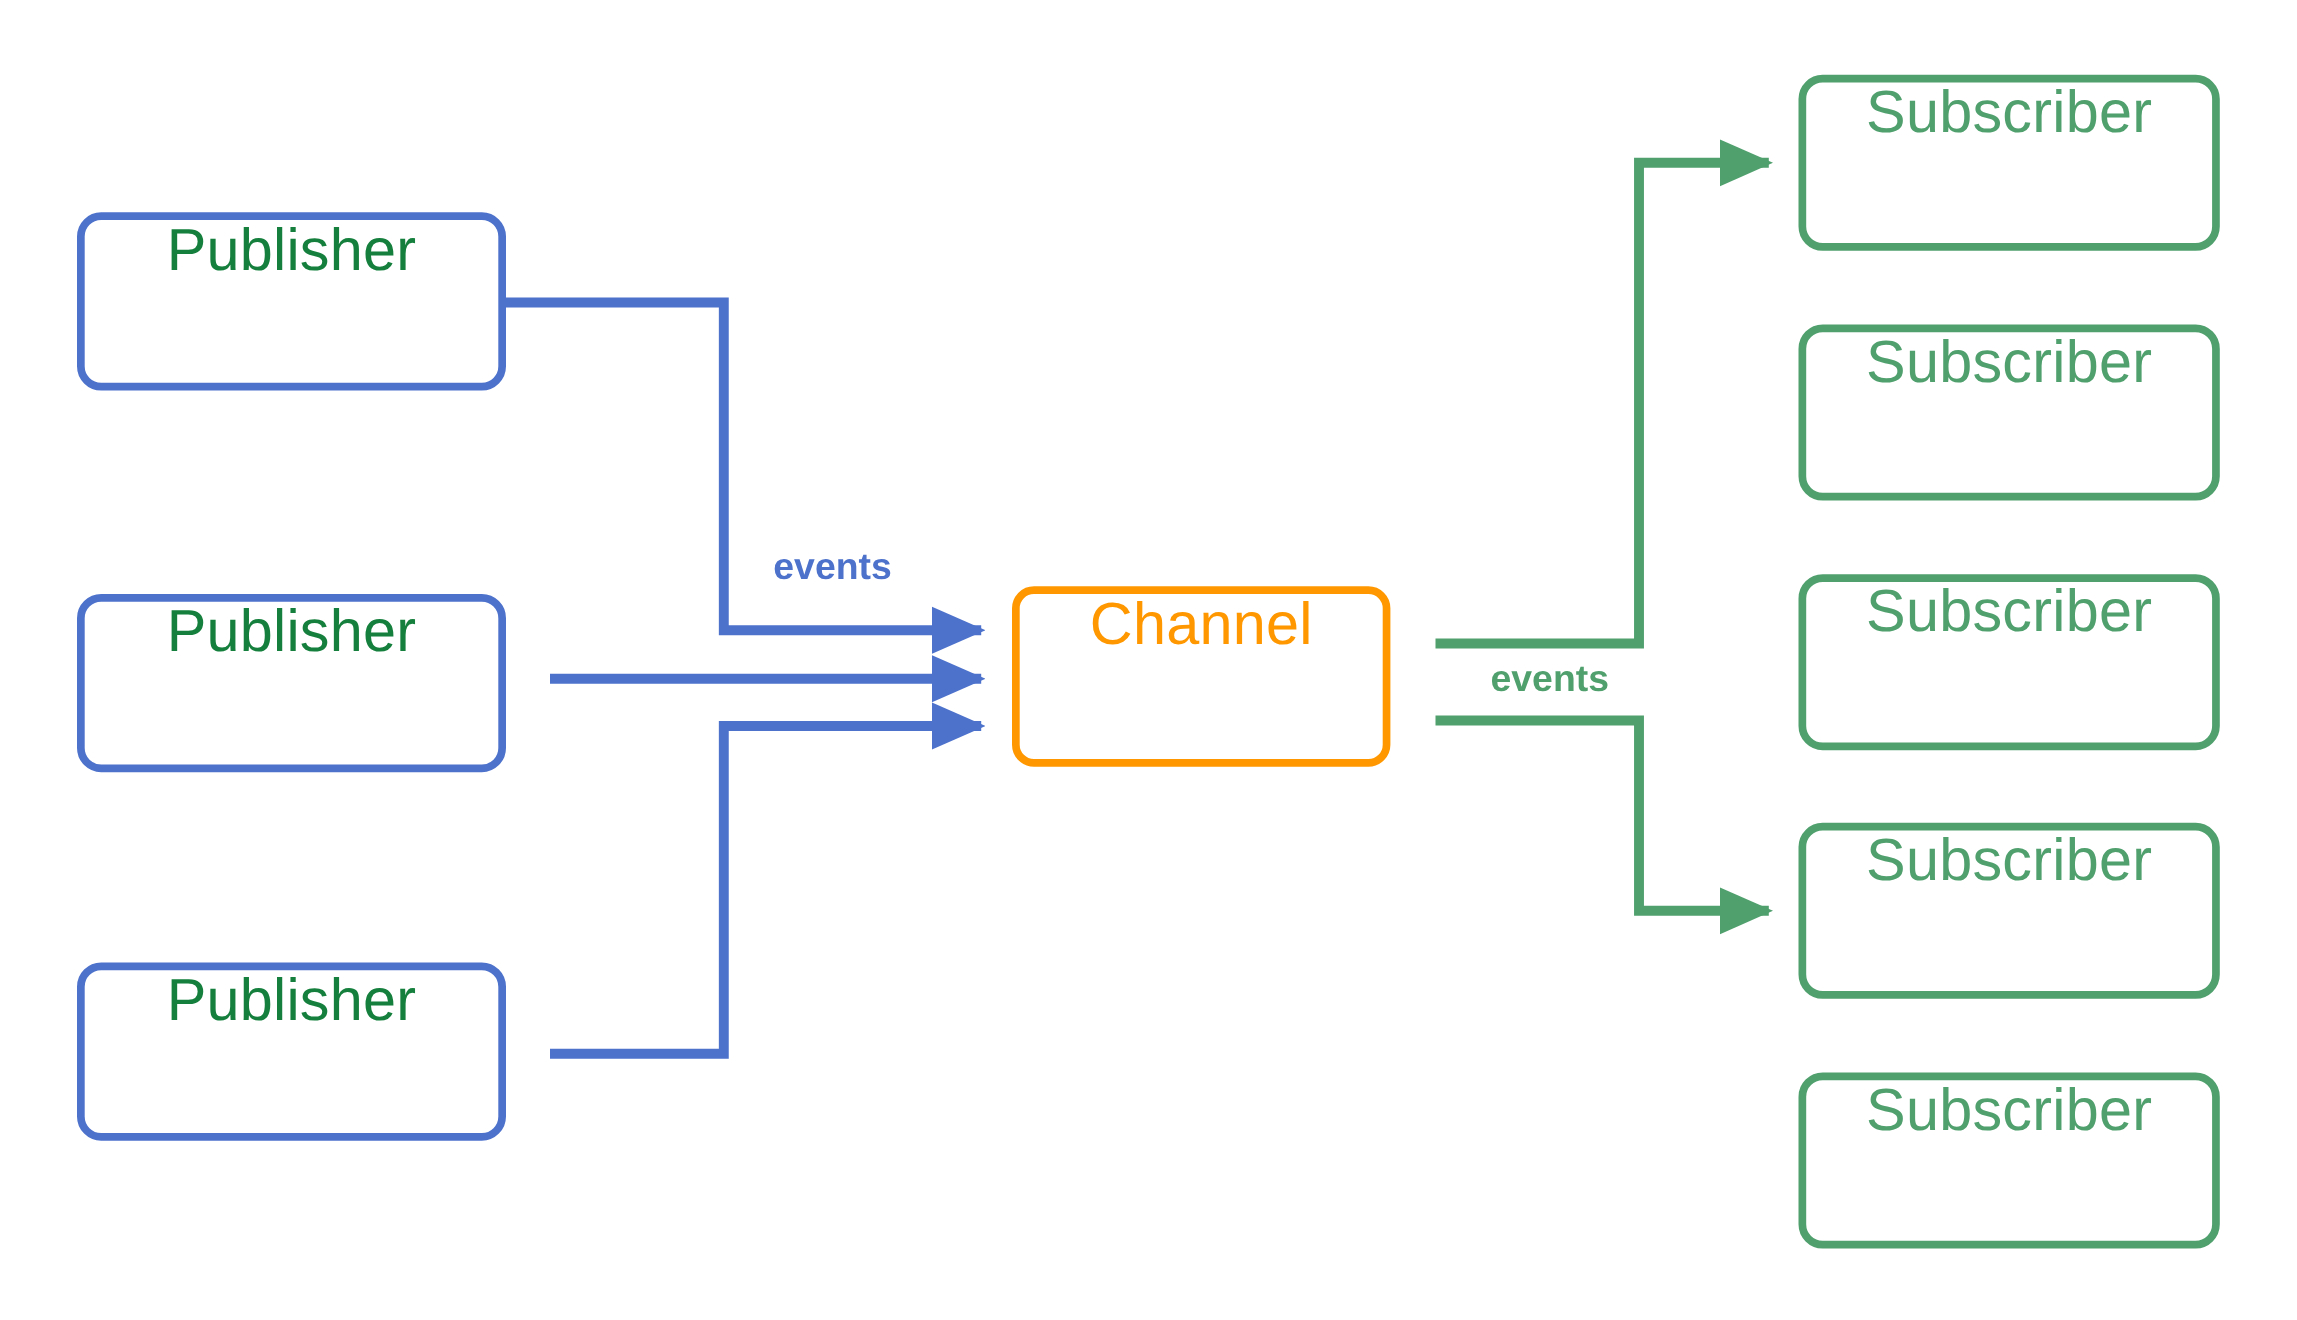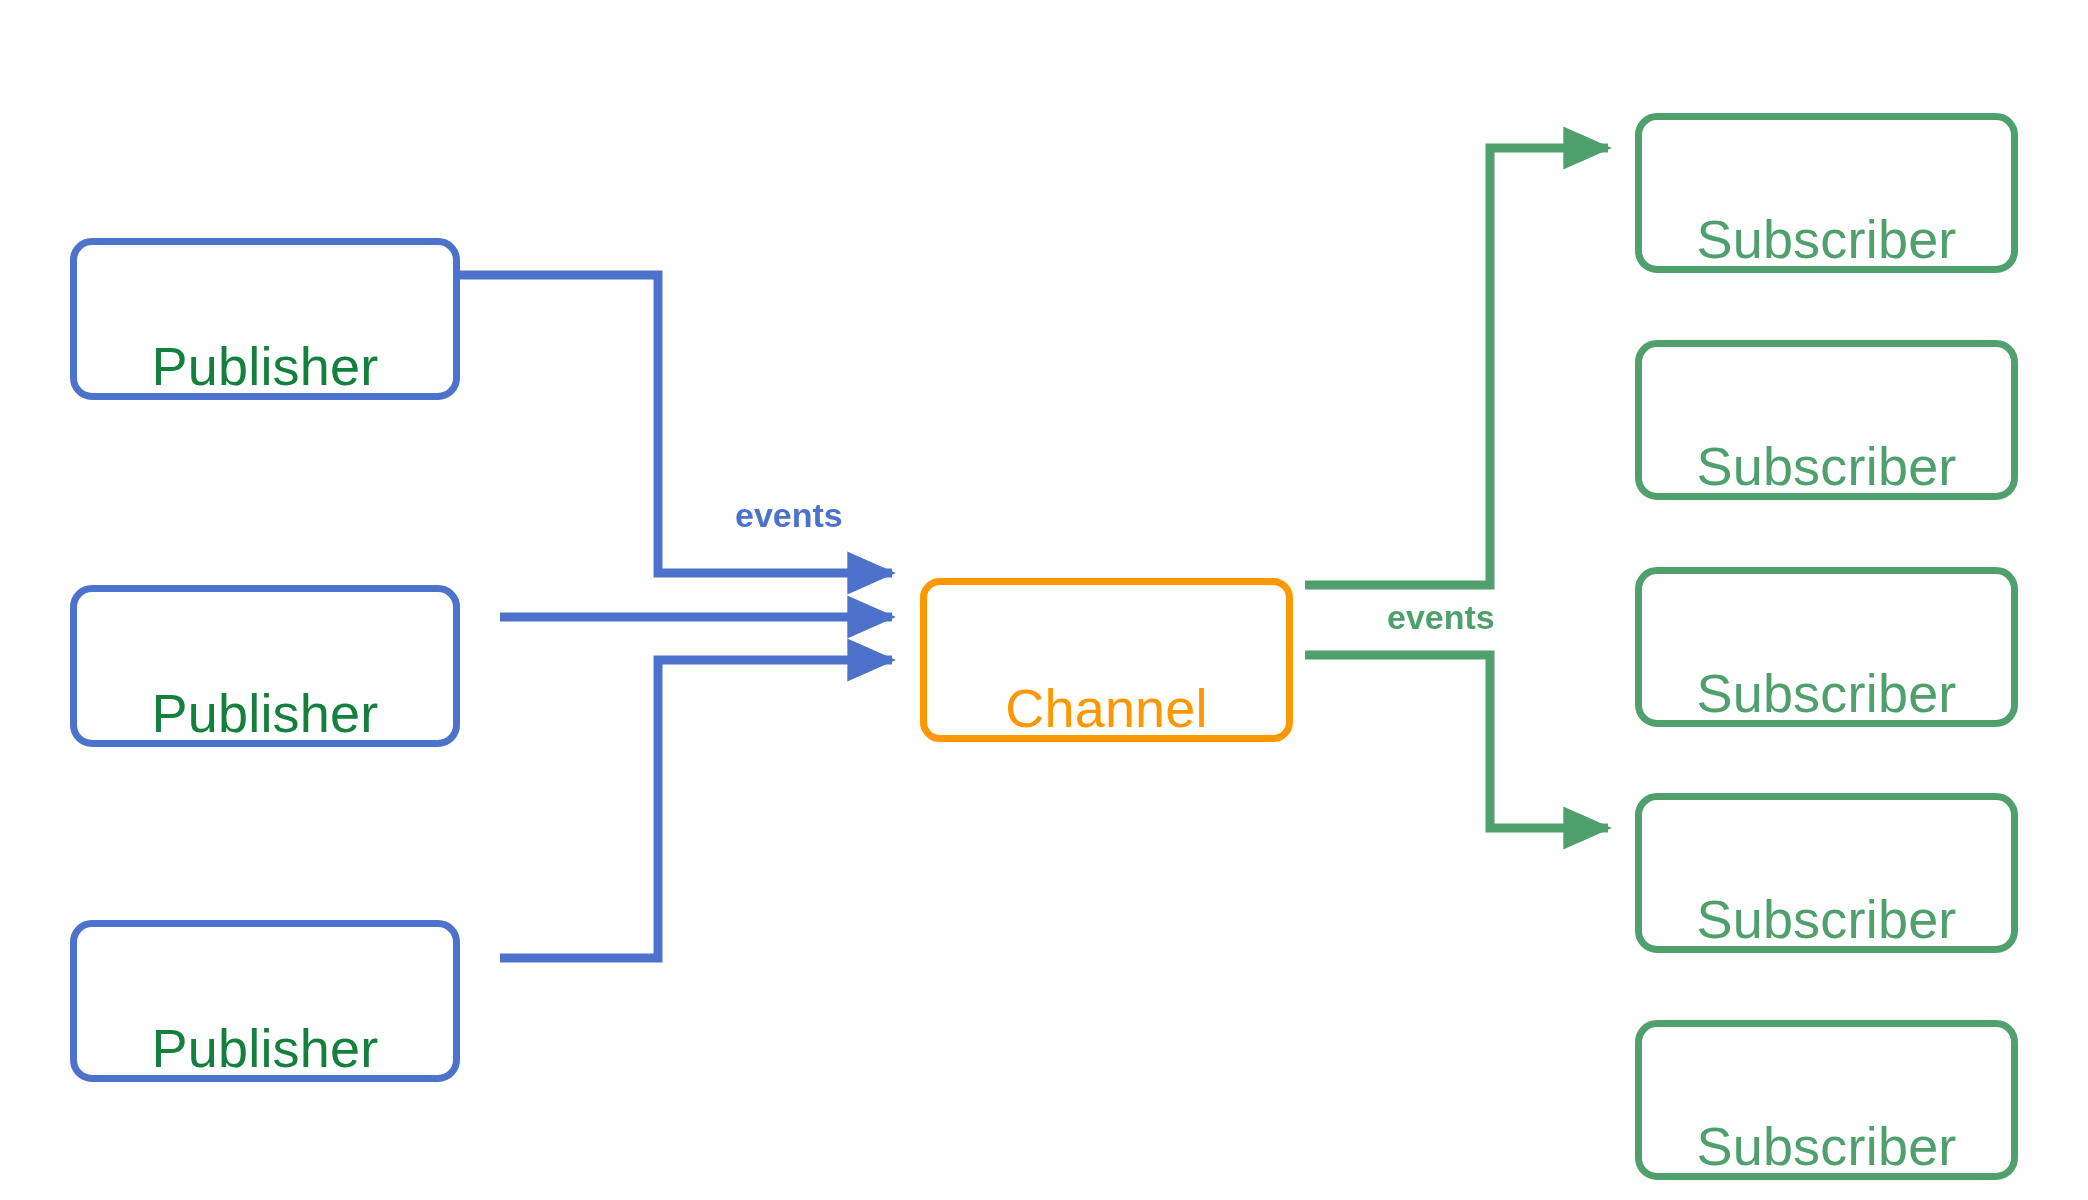--- a/index.html
+++ b/index.html
@@ -27,23 +27,22 @@
     pointer-events: none;
   }
   .node {
     position: absolute;
     box-sizing: border-box;
     background: #ffffff;
     border-style: solid;
     border-width: 7px;
     border-radius: 22px;
     display: flex;
-    align-items: flex-end;
+    align-items: flex-start;
     justify-content: center;
-    margin-top: 45px;
   }
   .node .node-label {
     font-size: 54px;
     font-weight: 400;
     letter-spacing: 0.2px;
     line-height: 1;
     white-space: nowrap;
   }
   .node.publisher {
     border-color: #4d72cc;
@@ -63,21 +62,20 @@
   }
   .node.subscriber .node-label {
     color: #50a06e;
   }
   .edge-label {
     position: absolute;
     font-size: 34px;
     font-weight: 700;
     line-height: 1;
     white-space: nowrap;
-    margin-left: 32px;
   }
   .edge-label.ingress {
     color: #4d72cc;
   }
   .edge-label.egress {
     color: #50a06e;
   }
 </style>
 </head>
 <body>
@@ -110,21 +108,21 @@
   </div>
 
   <div class="node publisher" style="left:70px; top:540px; width:390px; height:162px;">
     <span class="node-label">Publisher</span>
   </div>
 
   <div class="node publisher" style="left:70px; top:875px; width:390px; height:162px;">
     <span class="node-label">Publisher</span>
   </div>
 
-  <div class="node channel" style="left:920px; top:533px; width:373px; height:164px;">
+  <div class="node channel" style="left:920px; top:533px; width:344px; height:164px;">
     <span class="node-label">Channel</span>
   </div>
 
   <div class="node subscriber" style="left:1635px; top:68px; width:383px; height:160px;">
     <span class="node-label">Subscriber</span>
   </div>
 
   <div class="node subscriber" style="left:1635px; top:295px; width:383px; height:160px;">
     <span class="node-label">Subscriber</span>
   </div>

